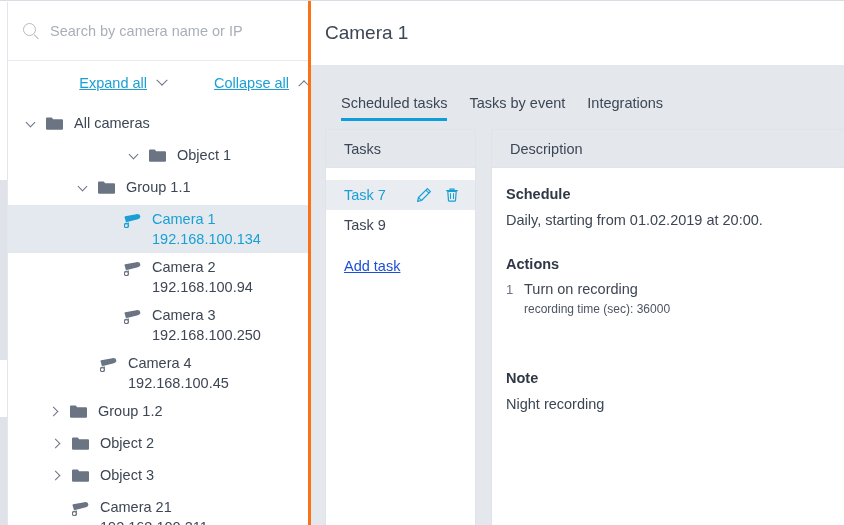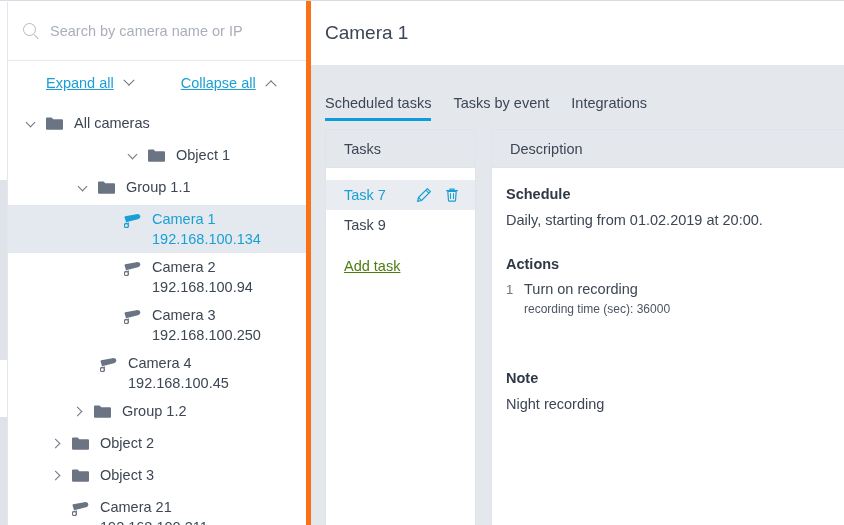--- a/index.html
+++ b/index.html
@@ -49,21 +49,21 @@
     height: 110px;
     background: #dfe3e9;
   }
 
   
   .sidebar {
     position: relative;
     width: 311px;
     height: 524px;
     background: #ffffff;
-    border-right: 5px solid #f97316;
+    border-right: 3px solid #f97316;
     flex: 0 0 311px;
     overflow: hidden;
   }
 
   .search-row {
     height: 60px;
     display: flex;
     align-items: center;
     padding: 0 14px 0 22px;
     border-bottom: 1px solid #e7eaee;
@@ -102,20 +102,21 @@
     width: 100%;
     padding: 0;
   }
   .search-input::placeholder { color: #a9afb9; }
 
   .expand-row {
     height: 44px;
     display: flex;
     align-items: center;
     padding-left: 46px;
+    justify-content: flex-end;
   }
   .exp-link {
     display: inline-flex;
     align-items: center;
     color: #1a9fd4;
     font-size: 14.5px;
     text-decoration: none;
     cursor: pointer;
   }
   .exp-link .lbl { text-decoration: underline; }
@@ -203,21 +204,21 @@
   .page-title {
     font-size: 19px;
     color: #3d4654;
   }
 
   .tabs {
     flex: 0 0 56px;
     height: 56px;
     display: flex;
     align-items: flex-end;
-    padding-left: 14px;
+    padding-left: 30px;
     background: #e4e8ed;
   }
   .tab {
     font-size: 14.5px;
     color: #3d4654;
     padding: 0 0 10px 0;
     margin-right: 22px;
     cursor: pointer;
     position: relative;
   }
@@ -291,21 +292,21 @@
     align-items: center;
     justify-content: center;
     cursor: pointer;
   }
   .icon-btn + .icon-btn { margin-left: 6px; }
 
   .add-task {
     display: inline-block;
     margin: 18px 0 0 18px;
     font-size: 14.5px;
-    color: #4d7c0f;
+    color: #1d4ed8;
     text-decoration: underline;
     cursor: pointer;
   }
 
   .desc-card {
     flex: 1 1 auto;
     min-width: 0;
     margin-right: -40px;
   }
   .desc-body {
@@ -447,21 +448,21 @@
           <div class="twisty empty"></div>
           <div class="node-icon">
             <svg width="17" height="15" viewBox="0 0 17 15">
               <path d="M1.2 3.3 12.4 1.2c1.9-.4 3.6.6 3.9 2.1.2 1.3-.8 2.5-2.4 3L3 9.1a1 1 0 0 1-1.2-.7L.6 4.6a1 1 0 0 1 .6-1.3Z" fill="#6b7482"></path>
               <path d="M3.6 9.4h1.3v2.2H3.6Z" fill="#6b7482"></path>
               <circle cx="2.4" cy="12.6" r="2.1" fill="none" stroke="#6b7482" stroke-width="1.3"></circle>
             </svg>
           </div>
           <div class="node-text">Camera 4<span class="ip">192.168.100.45</span></div>
         </div>
-        <div class="tree-row" style="padding-left: 70px;">
+        <div class="tree-row" style="padding-left: 46px;">
           <div class="twisty closed">
             <i></i>
           </div>
           <div class="node-icon">
             <svg width="17" height="14" viewBox="0 0 17 14">
               <path d="M0 1.6A1.1 1.1 0 0 1 1.1.5h4.6l1.5 1.7h8.7A1.1 1.1 0 0 1 17 3.3v8.4A1.1 1.1 0 0 1 15.9 12.8H1.1A1.1 1.1 0 0 1 0 11.7Z" fill="#6b7482"></path>
             </svg>
           </div>
           <div class="node-text">Group 1.2</div>
         </div>

